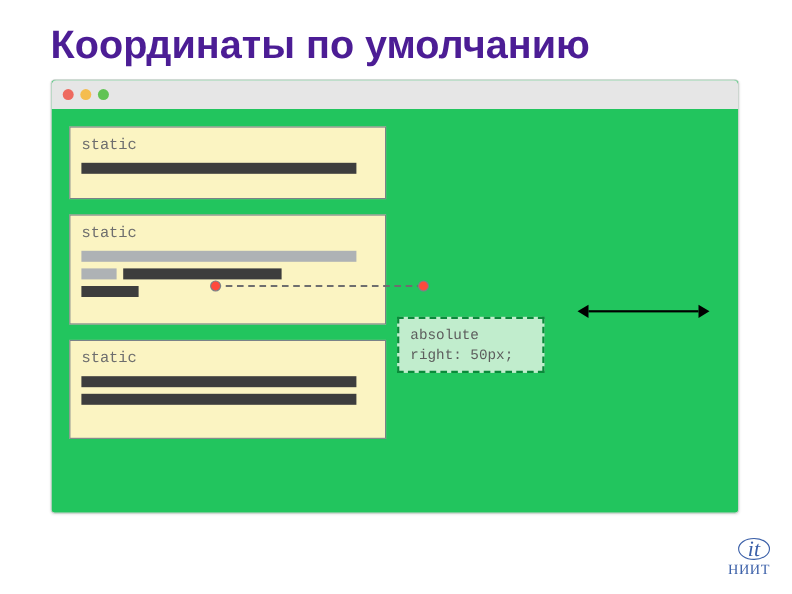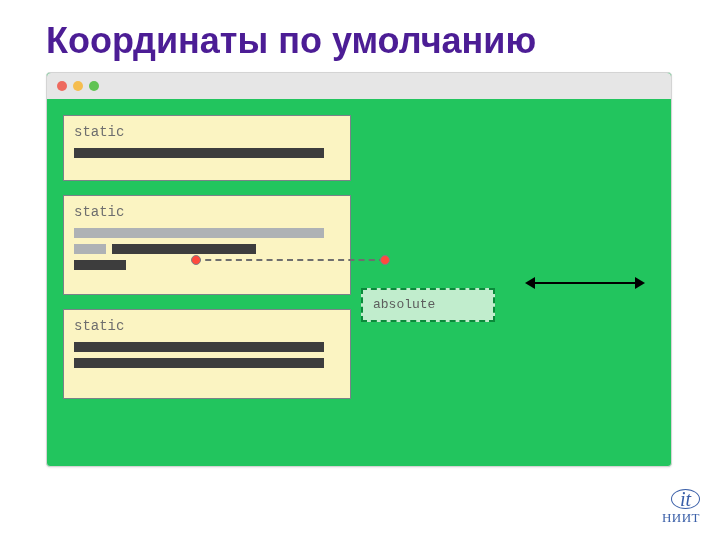--- a/index.html
+++ b/index.html
@@ -175,20 +175,21 @@
       <div class="bar dark" style="width:250px;"></div>
     </div>
 
     <div class="dashed-line" style="left:148px; top:160px; width:190px;"></div>
 
     <span class="dot" style="left:144px; top:156px;"></span>
     <span class="dot" style="left:333px; top:156px;"></span>
 
     <div class="abs-box" style="left:314px; top:160px; width:134px;margin-top:29px;">
       <div>absolute</div>
+      <div>right: 50px;</div>
     </div>
 
     <div class="arrow-wrap" style="left:478px; top:178px; width:120px;">
       <div class="arrow-head arrow-left"></div>
       <div class="arrow-line"></div>
       <div class="arrow-head arrow-right"></div>
     </div>
 
   </div>
 </div>

